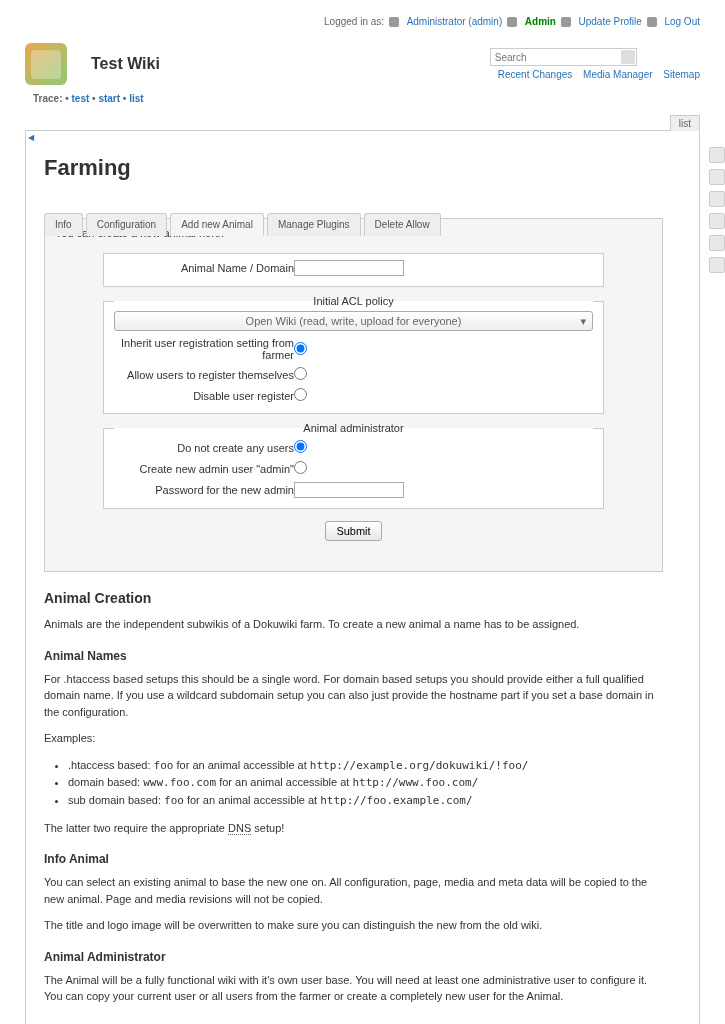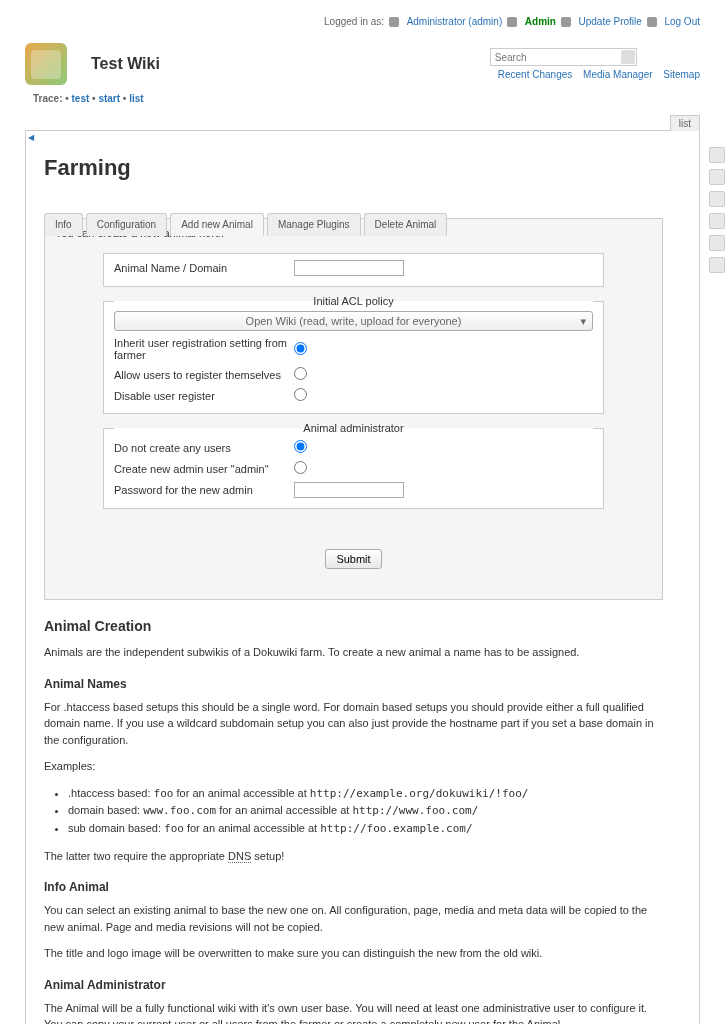--- a/index.html
+++ b/index.html
@@ -29,26 +29,26 @@
 h2 { font-size: 14px; font-weight: bold; color: #333; margin: 18px 0 10px; }
 h3 { font-size: 12px; font-weight: bold; color: #333; margin: 16px 0 8px; }
 .tabs { display: flex; gap: 3px; border-bottom: 1px solid #ccc; position: relative; }
 .tab { padding: 5px 10px; background: #eee; border: 1px solid #ccc; border-bottom: none; border-radius: 3px 3px 0 0; font-size: 10px; color: #555; cursor: pointer; position: relative; top: 18px; }
 .tab.active { background: #f5f5f5; border-bottom: 1px solid #f5f5f5; }
 .tab-body { border: 1px solid #ccc; border-top: none; padding: 8px 10px 30px; background: #f5f5f5; }
 .intro { font-size: 11px; color: #333; margin-bottom: 14px; }
 fieldset { border: 1px solid #ccc; background: #fff; padding: 0 10px 10px; margin: 0 48px 8px; }
 legend { font-size: 11px; color: #333; padding: 0 4px; text-align: center; width: 100%; }
 .field-row { display: flex; align-items: center; margin-top: 6px; }
-.field-label { width: 180px; font-size: 11px; color: #333; }
+.field-label { width: 180px; font-size: 11px; color: #333; text-align: right; }
 .field-input input[type="text"], .field-input input[type="password"] { width: 110px; border: 1px solid #aaa; padding: 1px 3px; font-size: 11px; }
 .dropdown { border: 1px solid #aaa; background: linear-gradient(#fff,#eee); padding: 3px 6px; font-size: 11px; color: #666; text-align: center; position: relative; border-radius: 3px; cursor: pointer; margin-top: 4px; }
 .dropdown::after { content: "▾"; position: absolute; right: 6px; color: #666; }
 .submit-wrap { text-align: center; margin-top: 12px; }
-.submit-btn { padding: 3px 10px; background: linear-gradient(#fff,#e8e8e8); border: 1px solid #aaa; border-radius: 3px; font-size: 11px; cursor: pointer; margin-top: 28px; }
+.submit-btn { padding: 3px 10px; background: linear-gradient(#fff,#e8e8e8); border: 1px solid #aaa; border-radius: 3px; font-size: 11px; cursor: pointer; }
 .doc p { font-size: 11px; color: #333; line-height: 1.5; margin-bottom: 10px; }
 .doc ul { margin: 6px 0 10px 24px; }
 .doc li { font-size: 11px; color: #333; line-height: 1.6; }
 code { font-family: monospace; font-size: 11px; }
 .dns { border-bottom: 1px dotted #666; }
 .sidebar-icons { position: absolute; right: -26px; top: 16px; display: flex; flex-direction: column; gap: 6px; }
 .side-icon { width: 16px; height: 16px; background: #e8e8e8; border: 1px solid #ccc; border-radius: 2px; cursor: pointer; }
 .main-wrap { position: relative; margin-top: 22px; }
 .tab-fieldset-area { background: #f5f5f5; }
 </style>
@@ -107,21 +107,21 @@
       </div>
 
       <div class="content">
         <h1>Farming</h1>
 
         <div class="tabs">
           <div class="tab">Info</div>
           <div class="tab">Configuration</div>
           <div class="tab active">Add new Animal</div>
           <div class="tab">Manage Plugins</div>
-          <div class="tab">Delete Animal</div>
+          <div class="tab">Delete Allow</div>
         </div>
 
         <div class="tab-body tab-fieldset-area">
           <div class="intro">You can create a new animal here.</div>
 
           <fieldset>
             <div class="field-row">
               <div class="field-label">Animal Name / Domain</div>
               <div class="field-input"><input type="text" style=""></div>
             </div>

